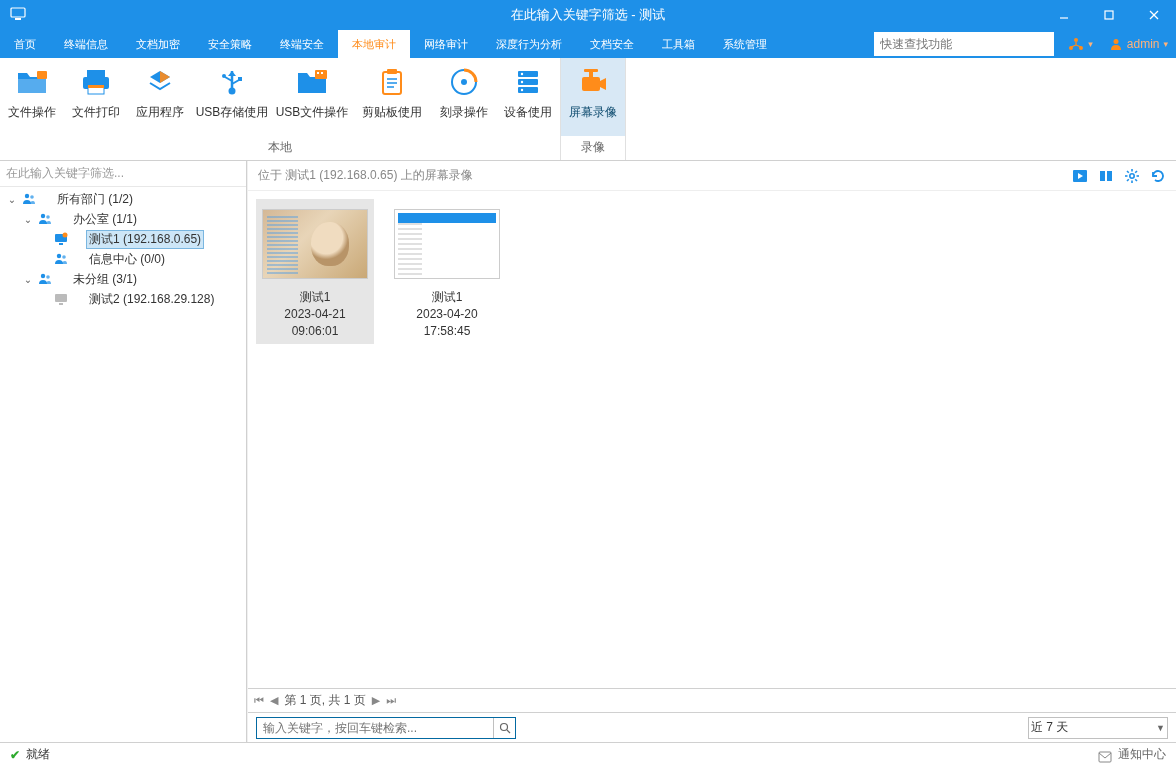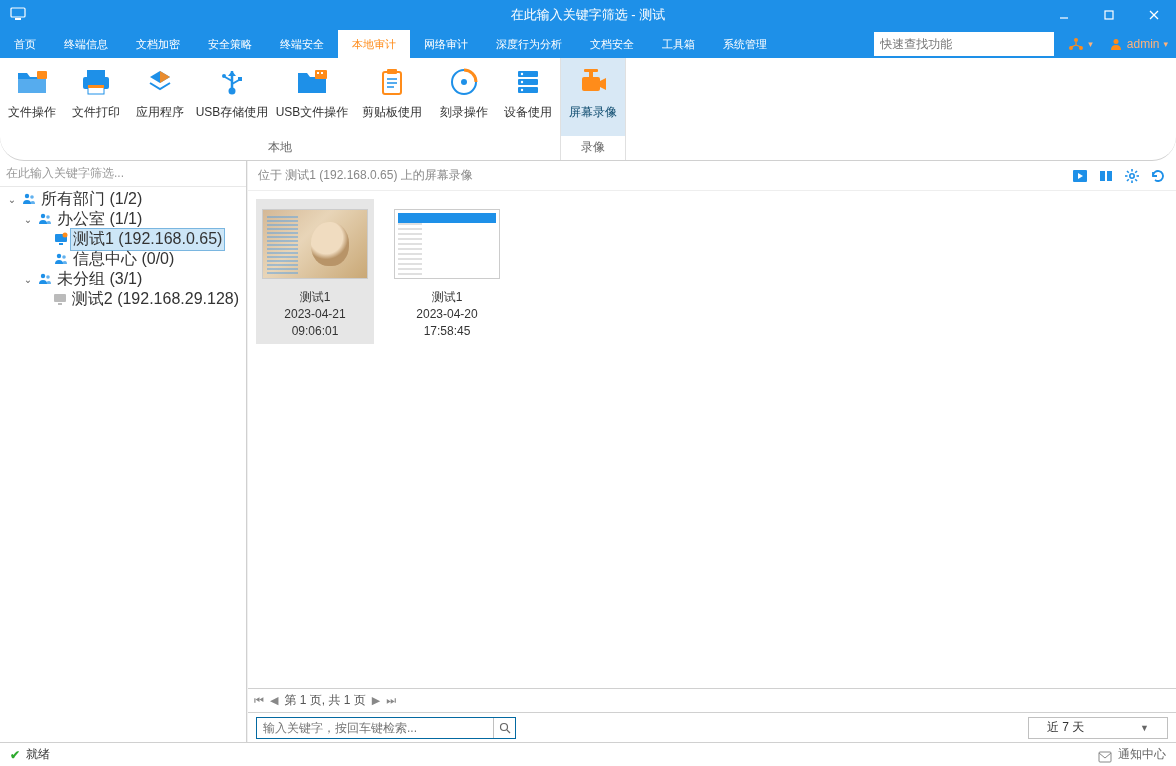--- a/index.html
+++ b/index.html
@@ -15,42 +15,42 @@
 
 .menubar { height: 28px; background: #1e90e8; display: flex; align-items: stretch; color: #fff; }
 .menubar .menu-item { padding: 0 14px; display: flex; align-items: center; font-size: 11px; cursor: pointer; }
 .menubar .menu-item.active { background: #fff; color: #ff8c1a; }
 .menubar .spacer { flex: 1; }
 .menubar .search { width: 180px; background: #fff; margin: 2px 6px; display: flex; align-items: center; padding: 0 6px; }
 .menubar .search input { border: none; outline: none; flex: 1; font-size: 12px; color: #999; }
 .menubar .right-ctrl { display: flex; align-items: center; padding: 0 8px; color: #ffb27a; cursor: pointer; gap: 4px; }
 
 
-.ribbon { height: 103px; border-bottom: 1px solid #d0d0d0; display: flex; background: #fff; border-radius: 24px; }
+.ribbon { height: 103px; border-bottom: 1px solid #d0d0d0; display: flex; background: #fff; }
 .ribbon-group { display: flex; flex-direction: column; border-right: 1px solid #e0e0e0; }
 .ribbon-group .items { display: flex; flex: 1; }
 .ribbon-group .group-label { text-align: center; font-size: 12px; color: #666; padding: 3px 0 4px; }
 .ribbon-item { width: 64px; display: flex; flex-direction: column; align-items: center; padding-top: 6px; cursor: pointer; }
 .ribbon-item.wide { width: 80px; }
 .ribbon-item .icon-slot { height: 36px; display: flex; align-items: center; justify-content: center; }
 .ribbon-item .label { font-size: 12px; color: #333; margin-top: 4px; text-align: center; }
 .ribbon-item.active { background: #d8e8f5; }
 .ribbon-item.active .label { color: #0c4a6e; }
 
 
 .body { display: flex; height: calc(766px - 30px - 28px - 103px - 24px); }
 
 
 .sidebar { width: 247px; border-right: 1px solid #d0d0d0; display: flex; flex-direction: column; }
 .sidebar .filter { padding: 4px 6px; color: #999; border-bottom: 1px solid #e8e8e8; font-size: 12px; }
 .tree { flex: 1; overflow: auto; padding-top: 2px; }
 .tree-row { display: flex; align-items: center; height: 20px; cursor: pointer; padding-right: 4px; }
 .tree-row .expander { width: 16px; text-align: center; color: #666; font-size: 10px; }
 .tree-row .node-icon { width: 18px; display: flex; align-items: center; justify-content: center; }
-.tree-row .node-label { font-size: 16px; white-space: nowrap; }
+.tree-row .node-label { font-size: 12px; white-space: nowrap; margin-left: 16px; }
 .tree-row.selected .node-label { background: #cde6f7; border: 1px solid #7ab6e0; padding: 0 2px; }
 .tree-row:not(.selected) .node-label { padding: 1px 3px; }
 .indent-0 { padding-left: 4px; }
 .indent-1 { padding-left: 20px; }
 .indent-2 { padding-left: 36px; }
 
 
 .main { flex: 1; display: flex; flex-direction: column; border-left: 1px solid #f0f0f0; }
 .content-header { height: 30px; display: flex; align-items: center; padding: 0 10px; color: #888; border-bottom: 1px solid #eee; }
 .content-header .actions { margin-left: auto; display: flex; gap: 10px; }
@@ -68,21 +68,21 @@
 .thumb-card .thumb.app::after { content:""; position:absolute; left:3px; top:13px; bottom:3px; width:24px; background: repeating-linear-gradient(0deg,#e0e0e0 0 2px,transparent 2px 5px); }
 .thumb-card .meta { font-size: 12px; line-height: 17px; color: #333; }
 
 .pager { height: 24px; border-top: 1px solid #d0d0d0; display: flex; align-items: center; padding: 0 6px; gap: 6px; color: #555; }
 .pager .pg-btn { color: #888; cursor: pointer; font-size: 11px; }
 
 .bottom-bar { height: 30px; border-top: 1px solid #d0d0d0; display: flex; align-items: center; padding: 0 8px; gap: 8px; }
 .bottom-bar .kw-wrap { flex: 0 0 260px; border: 1px solid #0369a1; height: 22px; display: flex; align-items: center; }
 .bottom-bar .kw-wrap input { border: none; outline: none; flex: 1; padding: 0 6px; font-size: 12px; color: #999; }
 .bottom-bar .kw-wrap .sbtn { width: 22px; height: 100%; border-left: 1px solid #c0c0c0; display: flex; align-items: center; justify-content: center; color: #666; cursor: pointer; }
-.bottom-bar .range-select { margin-left: auto; border: 1px solid #c0c0c0; height: 22px; width: 140px; display: flex; align-items: center; padding: 0 18px; cursor: pointer; justify-content: space-between; }
+.bottom-bar .range-select { margin-left: auto; border: 1px solid #c0c0c0; height: 22px; width: 140px; display: flex; align-items: center; padding: 0 2px; cursor: pointer; justify-content: space-between; }
 
 
 .statusbar { height: 24px; border-top: 1px solid #d0d0d0; display: flex; align-items: center; padding: 0 10px; font-size: 12px; color: #333; }
 .statusbar .ok { color: #2eaa2e; margin-right: 6px; font-weight: bold; }
 .statusbar .right { margin-left: auto; display: flex; align-items: flex-end; gap: 6px; color: #666; cursor: pointer; }
 
 svg { display: block; }
 </style>
 </head>
 <body>

